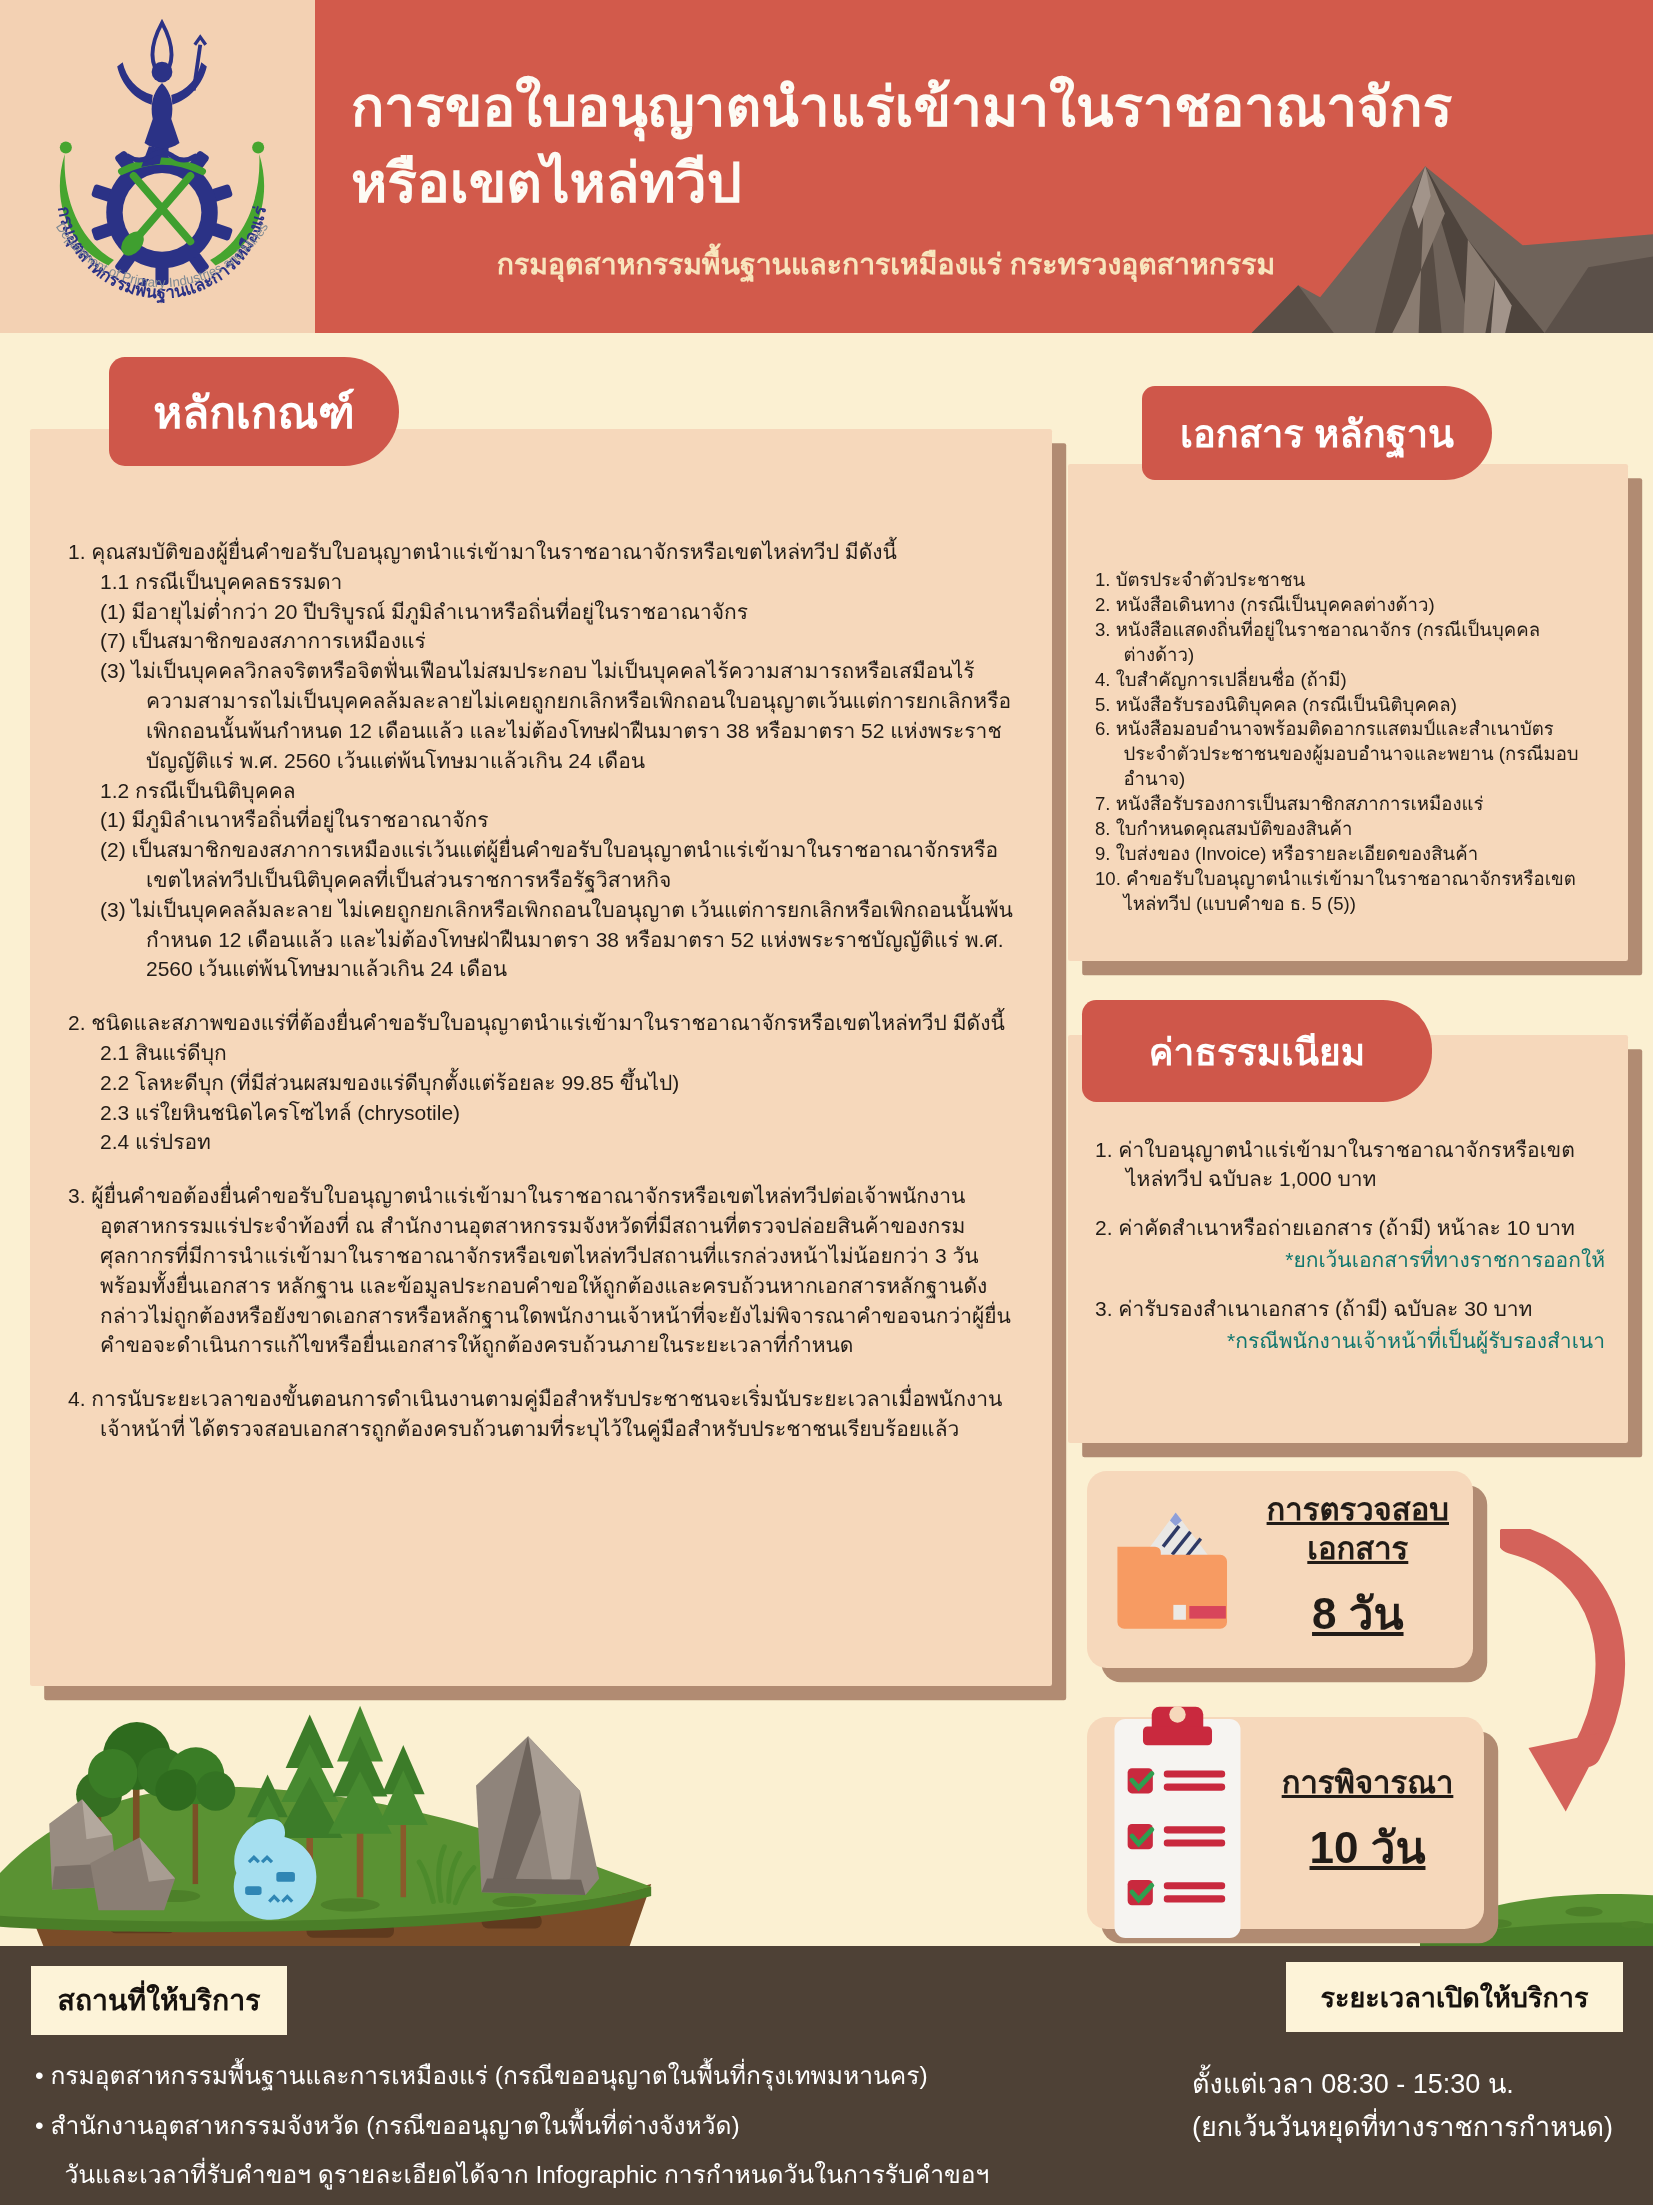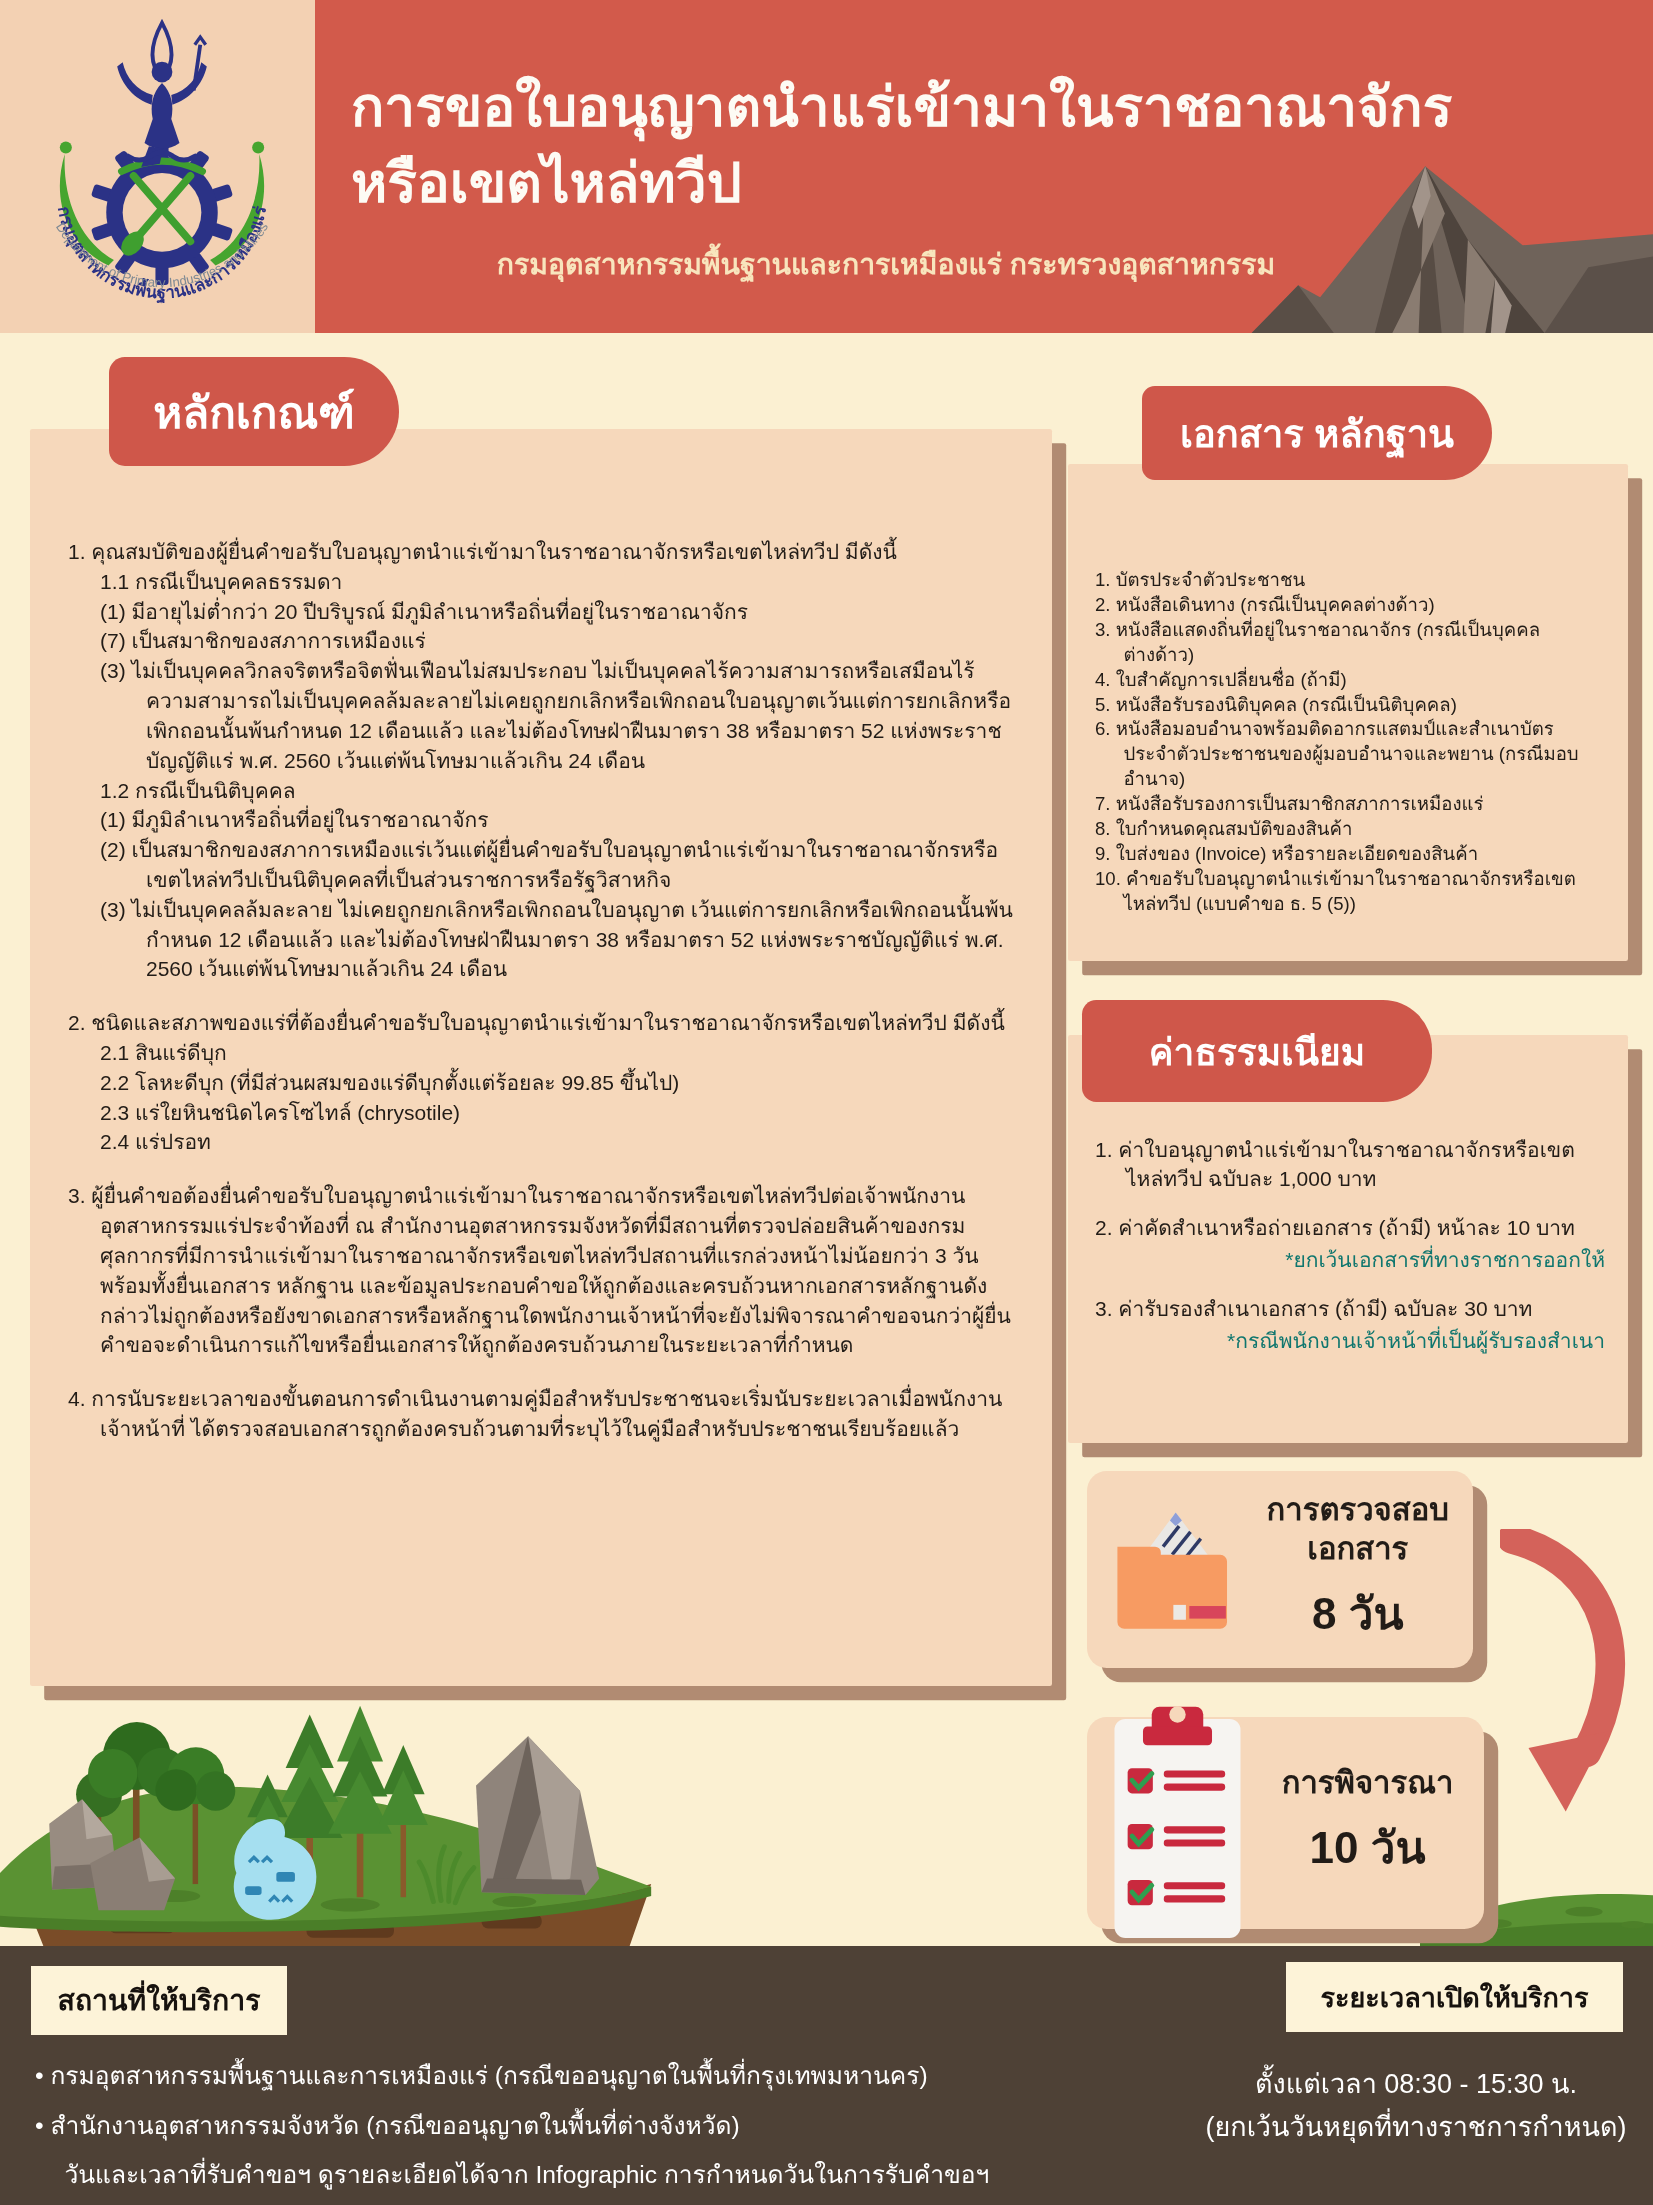--- a/index.html
+++ b/index.html
@@ -34,21 +34,21 @@
   .wrapsafe{overflow-wrap:anywhere;word-break:break-word;} .gap44{height:24px;}
   #panel-docs{left:1068px;top:464px;width:560px;height:497px;z-index:2;}
   .docs-body{position:absolute;left:27px;right:23px;top:104px;font-size:18.6px;line-height:1.34;}
   .d-item{padding-left:28.4px;text-indent:-28.4px;}
   #panel-fees{left:1068px;top:1035px;width:560px;height:408px;z-index:2;}
   .fees-body{position:absolute;left:27px;right:23px;top:100px;font-size:21px;line-height:1.4;}
   .f-item{padding-left:31px;text-indent:-31px;}
   .f-note{margin-left:31px;color:#0f766e;margin-top:2.2px;text-align:right;}
   .gap36{height:19.7px;}
   
-  .card{background:#f6d8bb;border-radius:19.7px;box-shadow:14.2px 14.2px 0 0 #b18b72;display:flex;align-items:center;z-index:3;}
+  .card{background:#f6d8bb;border-radius:19.7px;box-shadow:14.2px 14.2px 0 0 #b18b72;display:flex;align-items:center;z-index:3;text-decoration:underline;}
   #card-check{left:1087px;top:1471px;width:386px;height:197px;}
   #card-consider{left:1087px;top:1717px;width:397px;height:212px;}
   .card-text{flex:1;text-align:center;font-weight:bold;}
   .card-title{font-size:31px;line-height:1.25;}
   .card-days{font-size:44px;margin-top:8.8px;}
   #folder-svg{width:137px;height:131px;margin-left:18.6px;flex:none;}
   #clipboard-svg{position:absolute;left:22px;top:-31px;width:137px;height:263px;}
   #consider-text{margin-left:164px;}
   #arrow-svg{left:1500px;top:1529px;width:138px;height:288px;z-index:1;}
   
@@ -56,21 +56,21 @@
   #hill-right-svg{left:1420px;top:1842px;width:234px;height:104px;z-index:1;}
   
   #footer{left:0;top:1946px;width:1654px;height:259px;background:#4e4136;z-index:4;}
   .f-label{position:absolute;background:#fdf3d8;color:#17120e;font-weight:bold;display:flex;align-items:center;justify-content:center;}
   #label-place{left:31px;top:19.7px;width:256px;height:69px;font-size:28.4px;}
   #label-hours{left:1286px;top:16.4px;width:337px;height:70px;font-size:27px;}
   #place-list{position:absolute;left:35px;top:113px;width:1039px;color:#ffffff;font-size:24.6px;line-height:1.35;}
   .f-b{padding-left:29.5px;text-indent:-29.5px;margin-bottom:16.4px;}
   .f-b::before{content:"•  ";}
   .f-n{margin-left:29.5px;}
-  #hours-block{position:absolute;left:1192px;top:117px;width:448px;text-align:center;color:#ffffff;font-size:27px;line-height:1.6;}
+  #hours-block{position:absolute;left:1192px;top:117px;width:448px;color:#ffffff;font-size:27px;line-height:1.6;}
   #logo-svg{left:36px;top:13px;width:252px;height:306px;}
 </style>
 </head>
 <body>
 
 <div id="poster">
 
   <div id="logo-panel" class="abs">
     <svg id="logo-svg" class="abs" viewBox="0 0 460 560">
 

